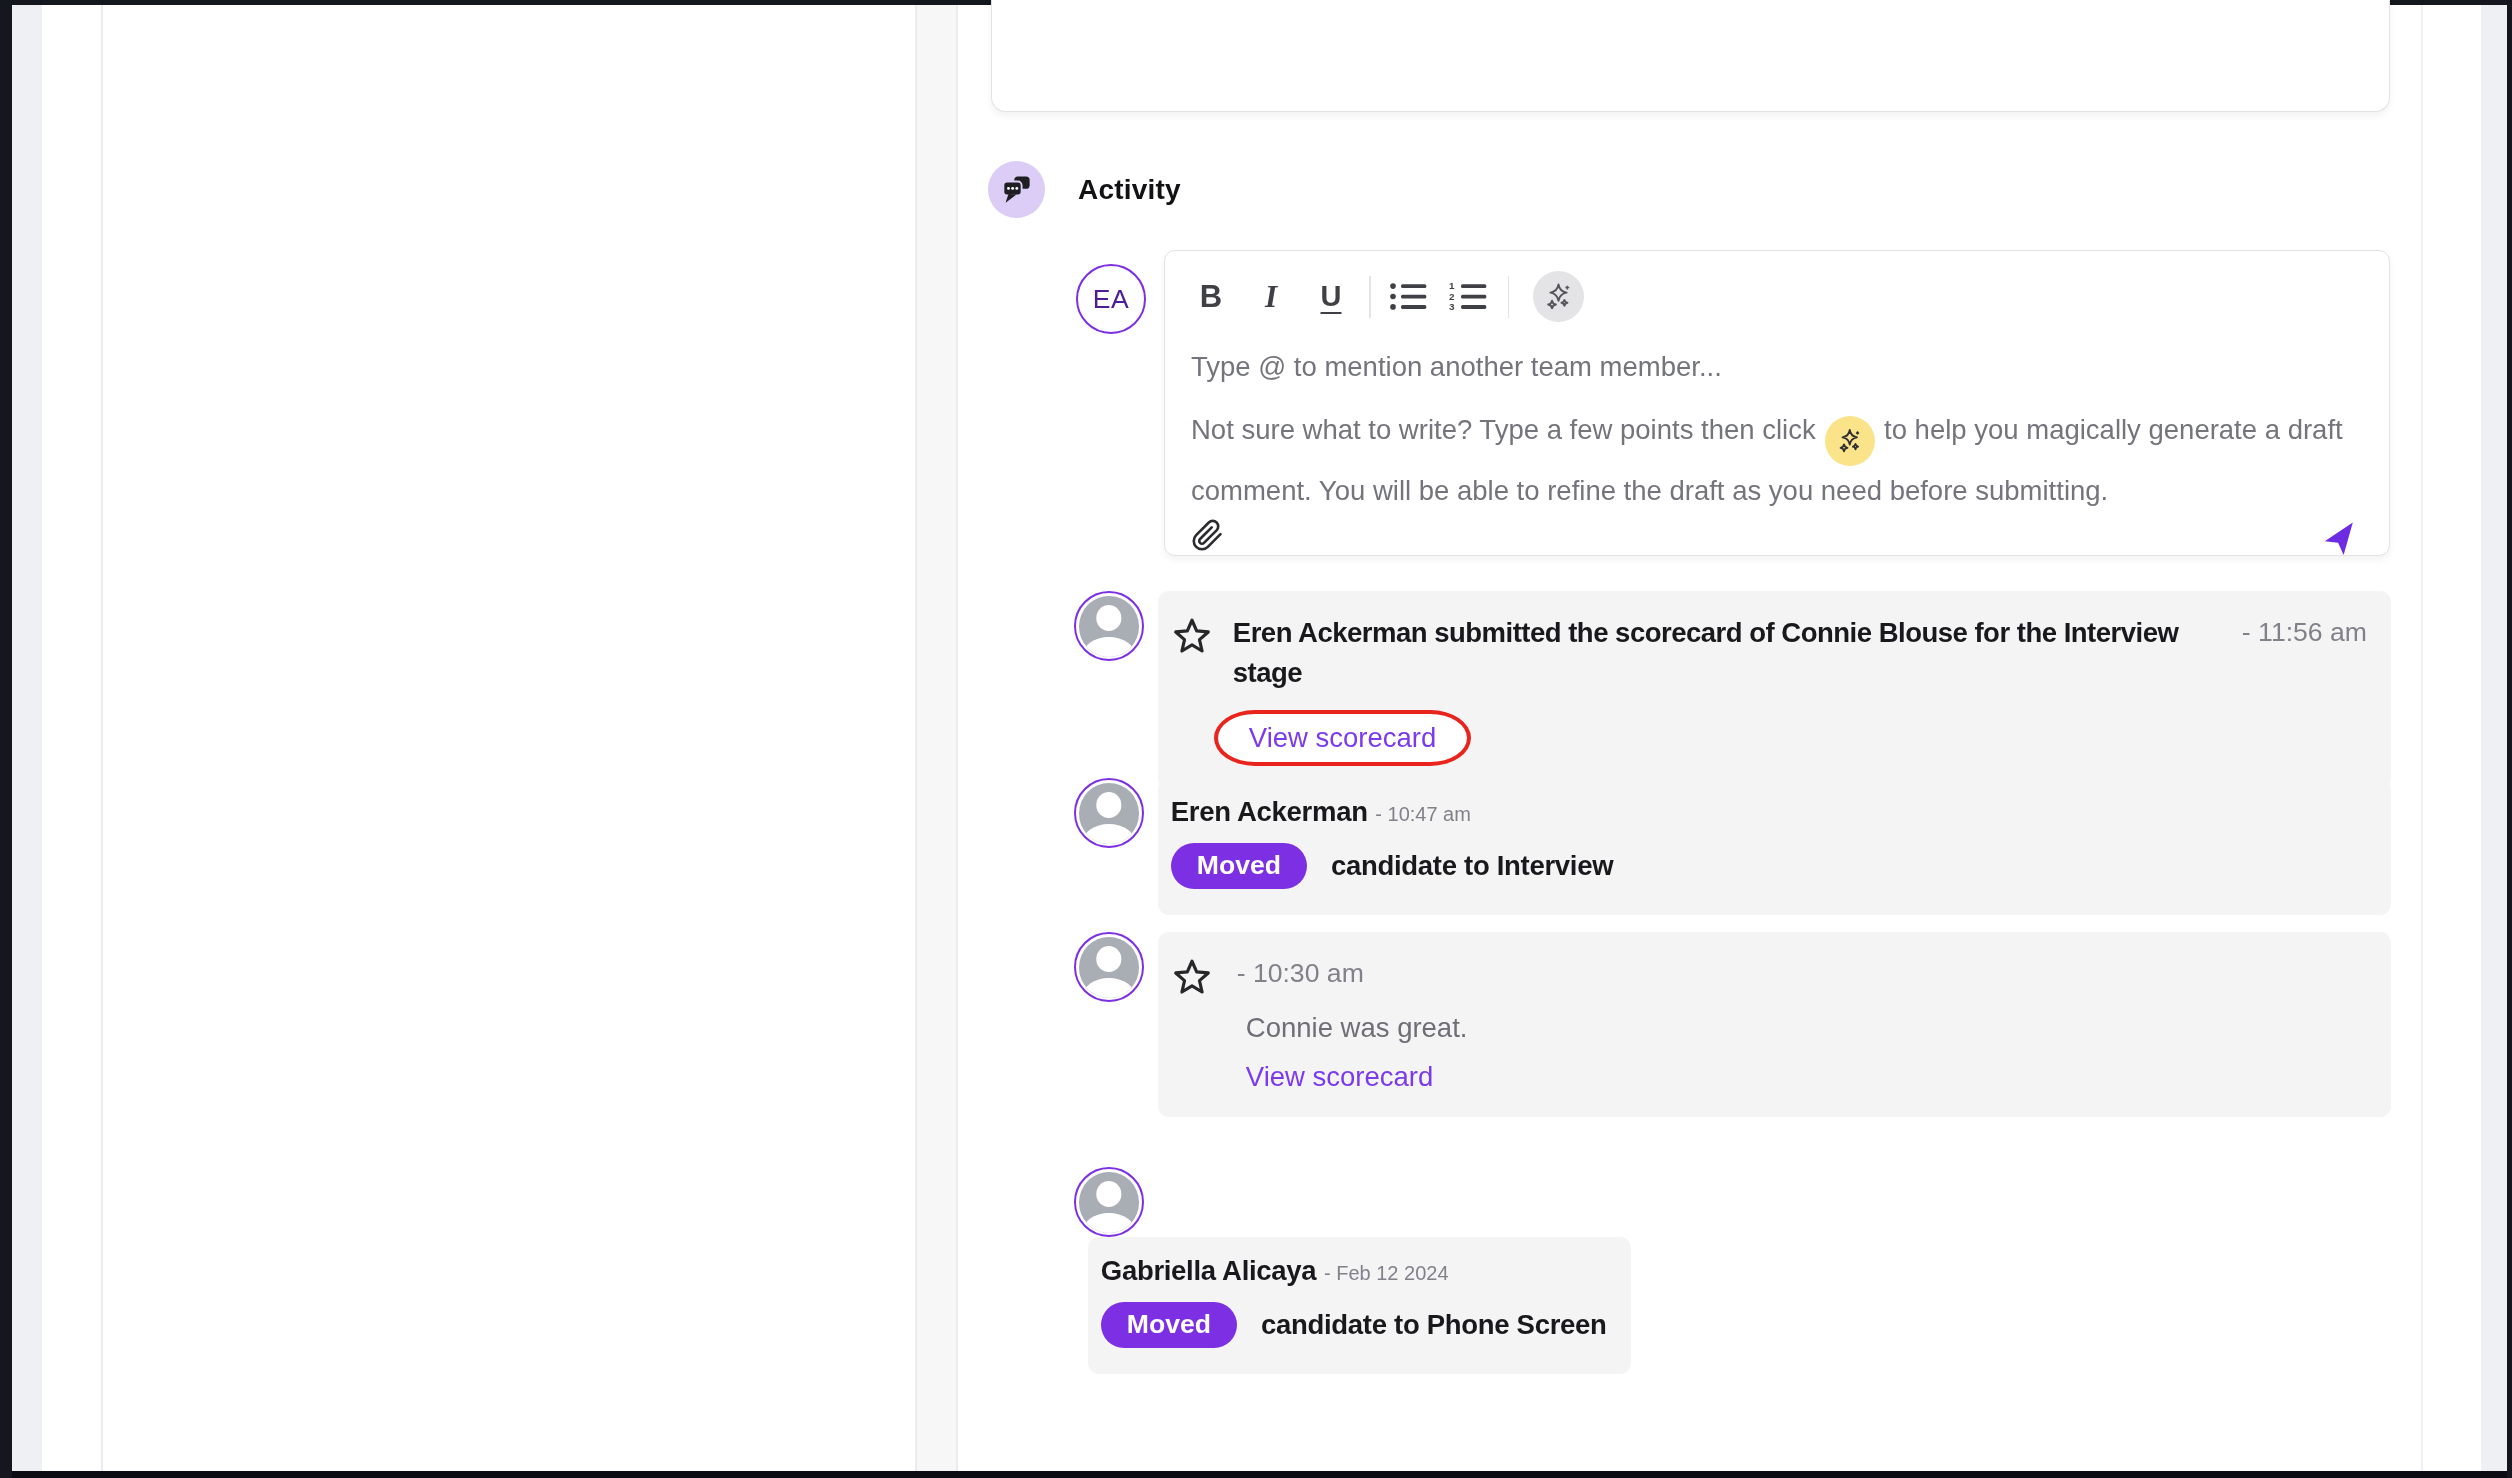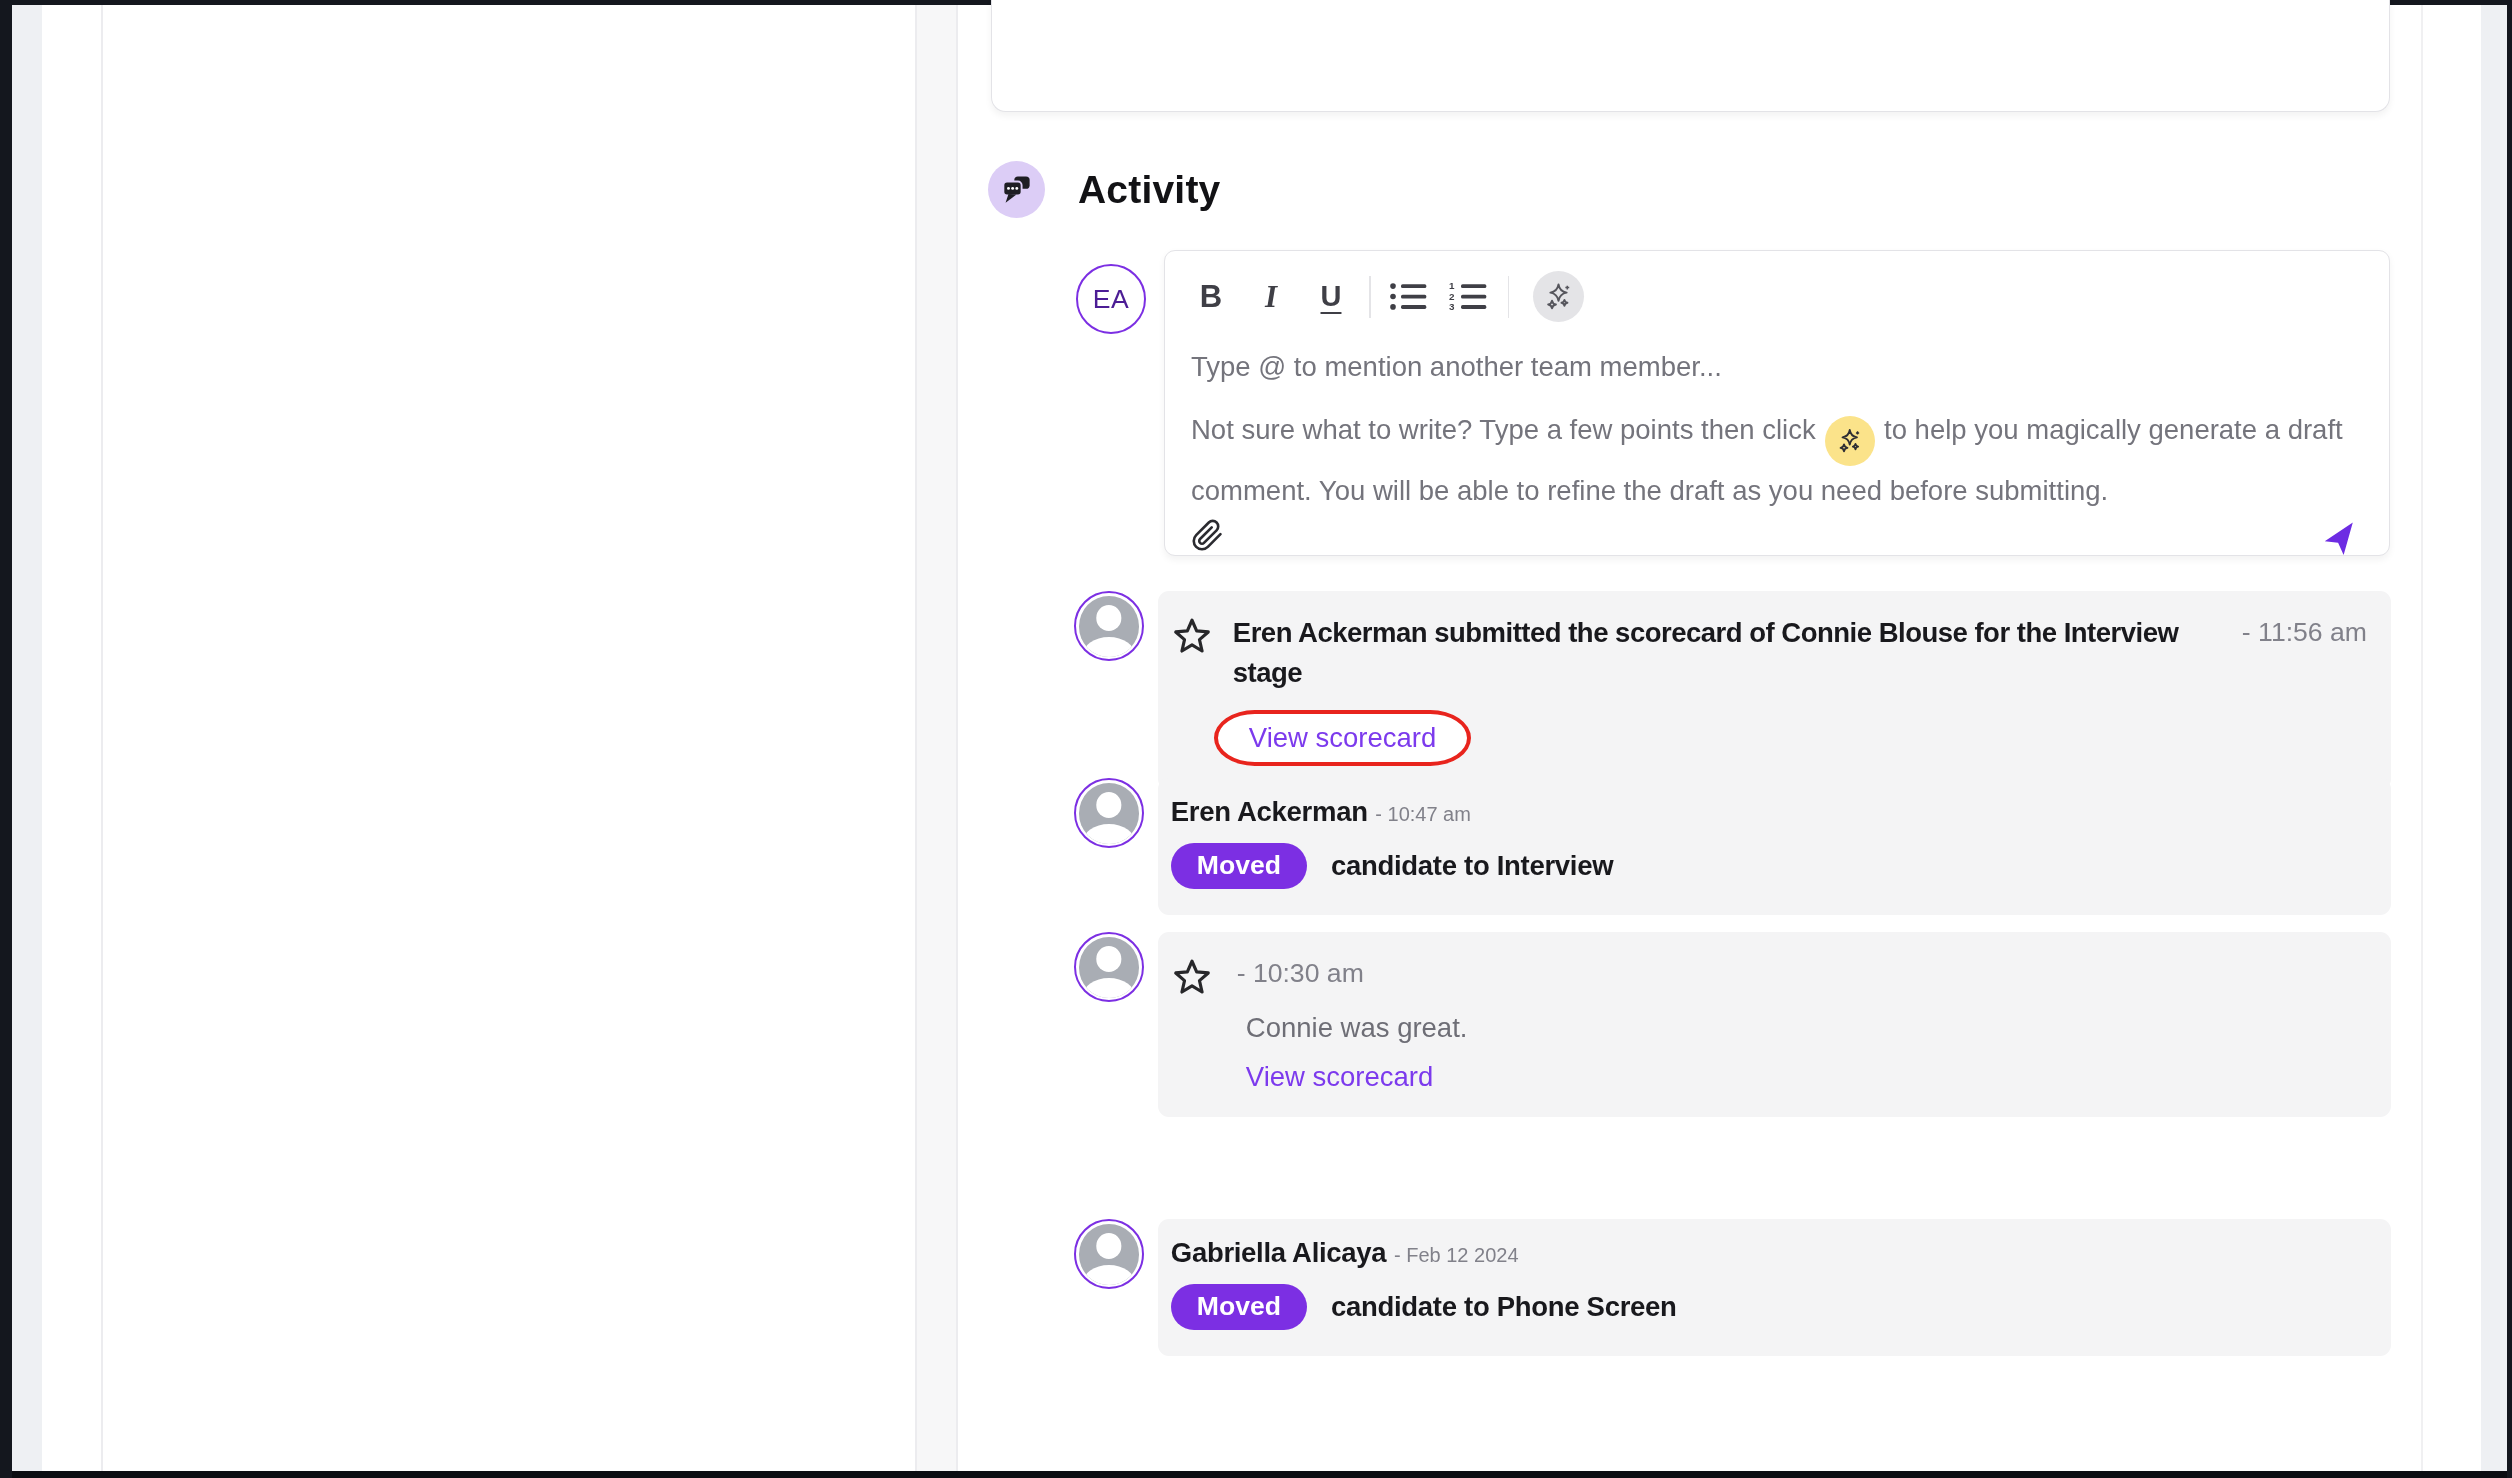--- a/index.html
+++ b/index.html
@@ -18,21 +18,21 @@
   .gutter-mid{position:absolute;left:917px;top:4.6px;width:39px;height:1466px;background:#f7f7f8;}
 
   
   .top-card{position:absolute;left:991px;top:0;width:1399px;height:112px;background:#fff;
             border:1.8px solid #e3e3e7;border-top:none;border-radius:0 0 14.7px 14.7px;box-sizing:border-box;
             box-shadow:0 3.7px 7.3px rgba(0,0,0,.05);}
 
   
   .act-header{position:absolute;left:988px;top:161px;display:flex;align-items:center;gap:33px;}
   .act-icon{width:57px;height:57px;border-radius:50%;background:#dccdf6;display:flex;align-items:center;justify-content:center;}
-  .act-title{font-size:39px;font-weight:700;color:#121215;letter-spacing:0.2px;}
+  .act-title{font-size:28px;font-weight:700;color:#121215;letter-spacing:0.2px;}
 
   
   .avatar{width:66px;height:66px;border-radius:50%;border:2.8px solid #7c2fe3;background:#fff;box-sizing:content-box;
           display:flex;align-items:center;justify-content:center;}
   .avatar.ea{color:#4c1d95;font-size:26.6px;font-weight:500;letter-spacing:0.5px;}
   .avatar.person{padding:0;}
   .ph{width:61px;height:61px;margin:2.8px;border-radius:50%;background:#a9adb4;position:relative;overflow:hidden;}
   .ph .head{position:absolute;left:50%;top:16%;width:42%;height:42%;transform:translateX(-50%);background:#fff;border-radius:50%;}
   .ph .torso{position:absolute;left:50%;top:68%;width:88%;height:62%;transform:translateX(-50%);background:#fff;border-radius:50%;}
 
@@ -235,21 +235,21 @@
         </svg>
         <div class="itm-time">- 10:30 am</div>
       </div>
       <div class="comment">Connie was great.</div>
       <div class="linkrow">
         <a class="link">View scorecard</a>
       </div>
     </div>
   </div>
 
-  <div class="item-row" style="top:1219px;">
+  <div class="item-row" style="top:1167px;flex-direction:column;">
     <div class="avatar person">
         <div class="ph">
           <div class="head"></div>
           <div class="torso"></div>
         </div>
       </div>
     <div class="item-card card-b">
       <div class="nameline">
         <span class="name">Gabriella Alicaya</span>
         <span class="timeinline"> <span>- Feb 12 2024</span></span>

